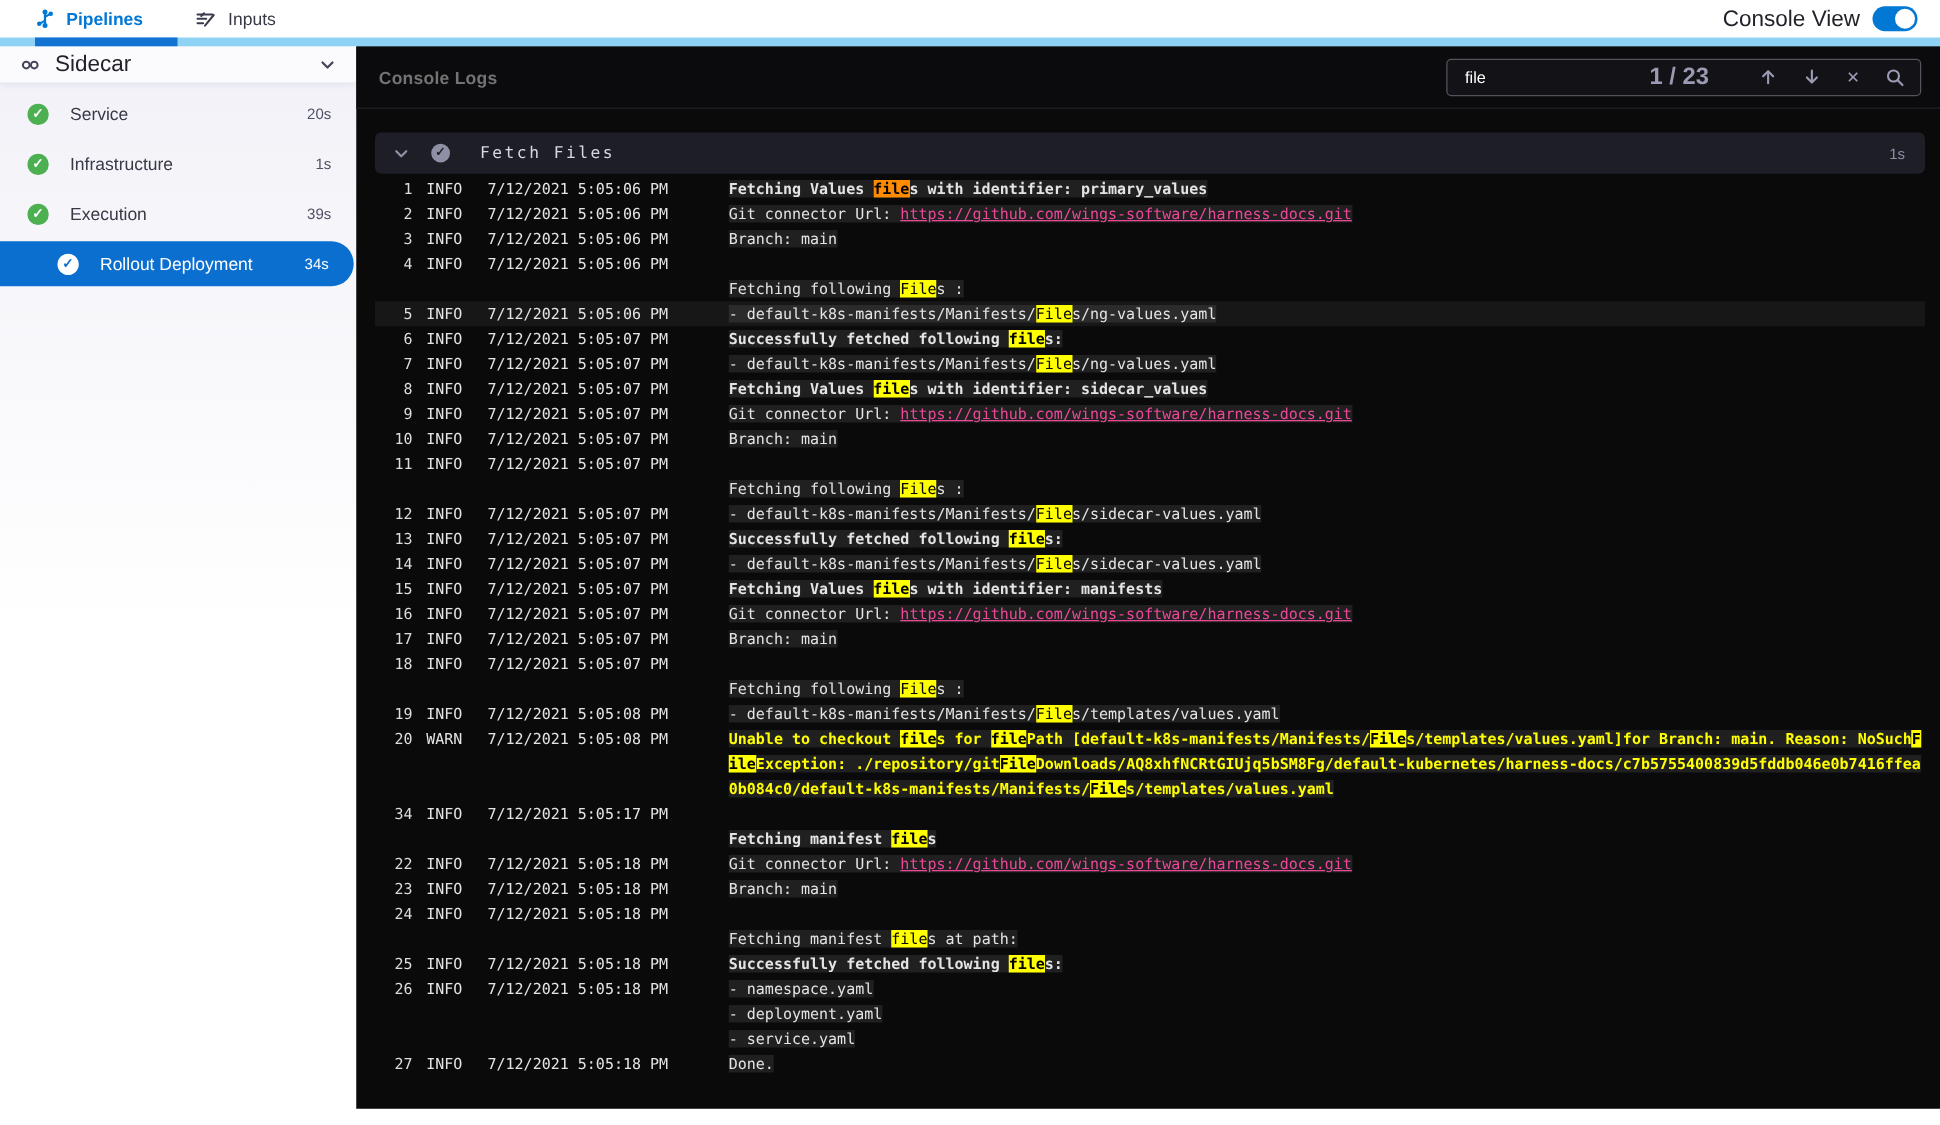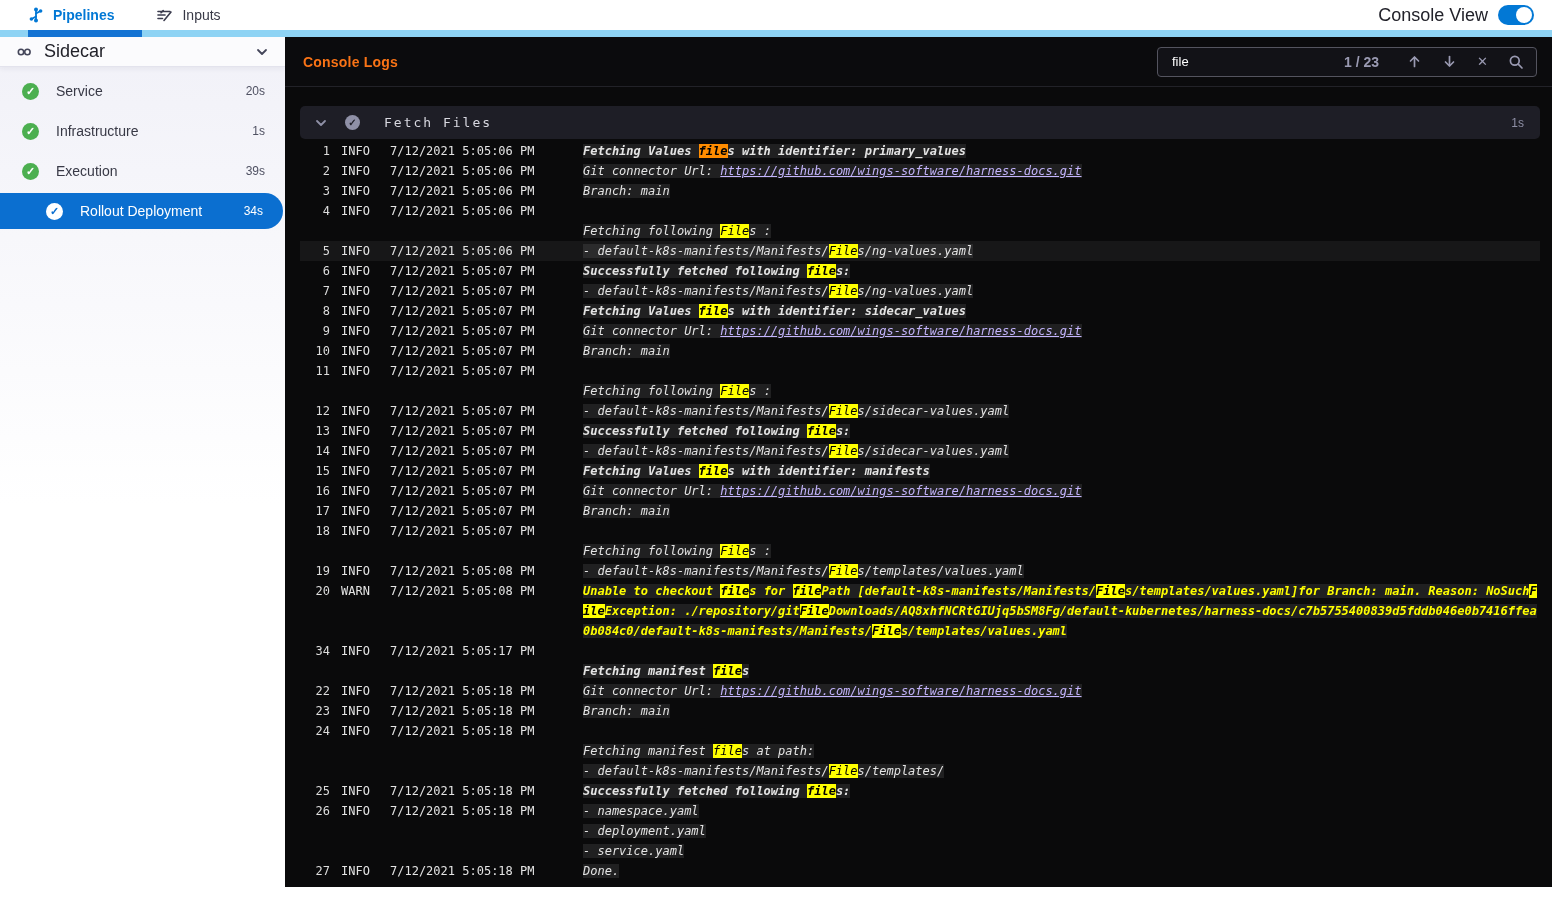--- a/index.html
+++ b/index.html
@@ -40,53 +40,53 @@
   .side-label { margin-left:17px; }
   .side-dur { margin-left:auto; font-size:12px; color:#4f5162; }
   .side-item.selected { background:#0b6fd0; border-radius:0 18px 18px 0; color:#fff; margin-right:2px; }
   .side-item.selected .check { background:#fff; color:#0b6fd0; }
   .side-item.selected .side-dur { color:#fff; }
   .side-item.indent { padding-left:46px; }
 
   
   .main { flex:1; background:#0a0a0b; color:#e6e6e6; overflow:hidden; }
   .console-header { height:50px; display:flex; align-items:center; padding:0 15px 0 18px; border-bottom:1px solid #222228; background:#0b0b0d; }
-  .console-title { font-weight:bold; font-size:14px; color:#f97316; letter-spacing:0.2px; }
+  .console-title { font-weight:bold; font-size:14px; color:#737373; letter-spacing:0.2px; }
   .searchbox { margin-left:auto; width:380px; height:30px; border:1px solid #54545f; border-radius:4px;
     background:#121217; display:flex; align-items:center; padding:0 12px; }
   .search-input { flex:1; min-width:0; background:transparent; border:none; outline:none; color:#ffffff;
     font-size:13px; font-family:"Liberation Sans", sans-serif; }
-  .search-count { color:#9a9ab2; font-size:14px; font-weight:bold; margin-right:8px; white-space:nowrap; }
+  .search-count { color:#9a9ab2; font-size:19px; font-weight:bold; margin-right:20px; white-space:nowrap; }
   .sicon { margin-left:20px; color:#9a9ab2; display:flex; align-items:center; cursor:pointer; }
   .sicon.close-x { font-size:13px; line-height:1; }
 
   
   .log-area { padding:19px 12px 0 15px; }
   .group-header { height:33px; background:#1e1e26; border-radius:5px; display:flex; align-items:center;
     padding:0 16px 0 14px; cursor:pointer; }
   .gh-check { width:15px; height:15px; border-radius:50%; background:#8f90a6; color:#1e1e26;
     font-size:10px; line-height:15px; text-align:center; font-weight:bold; margin-left:17px; }
   .gh-title { margin-left:24px; font-family:"DejaVu Sans Mono", monospace; font-size:13px;
     letter-spacing:2px; color:#d8d8e0; }
   .gh-dur { margin-left:auto; font-size:12px; color:#8e8fa5; }
 
   .log-lines { margin-top:2px; font-family:"DejaVu Sans Mono", monospace; font-size:12px;
     line-height:20px; color:#e4e4e4; }
   .entry { display:grid; grid-template-columns:30px 46px 193px 1fr; align-items:start; }
   .entry.row-hl { background:rgba(255,255,255,0.055); }
   .num { text-align:right; color:#dcdcdc; }
   .lvl { padding-left:11px; }
   .ts  { padding-left:14px; white-space:nowrap; }
-  .msg { padding-left:14px; word-break:break-all;font-style:italic; }
+  .msg { padding-left:14px; word-break:break-all; }
   .msg-line { min-height:20px; }
   .msg-bg { background:rgba(255,255,255,0.09); -webkit-box-decoration-break:clone; box-decoration-break:clone; }
 
   .seg { white-space:pre-wrap; }
   .seg-b { font-weight:bold; }
-  .seg-l { text-decoration:underline; color:#c4b5fd; cursor:pointer; }
+  .seg-l { text-decoration:underline; color:#ec4899; cursor:pointer; }
   .seg-w { color:#ffff00; font-weight:bold; }
   .seg-h { background:#ffff00; color:#000000; }
   .seg-o { background:#ff8c00; color:#000000; font-weight:bold; }
 
   svg { display:block; }
 </style>
 </head>
 <body>
 
 <div class="topbar">
@@ -408,21 +408,20 @@
               <div class="msg-line"><span class="msg-bg"><span class="seg ">Branch: main</span></span></div>
             </div>
           </div>
           <div class="entry">
             <span class="num">24</span>
             <span class="lvl">INFO</span>
             <span class="ts">7/12/2021 5:05:18 PM</span>
             <div class="msg">
               <div class="msg-line"></div>
               <div class="msg-line"><span class="msg-bg"><span class="seg ">Fetching manifest </span><span class="seg seg-h">file</span><span class="seg ">s at path:</span></span></div>
-              <div class="msg-line"><span class="msg-bg"><span class="seg ">- default-k8s-manifests/Manifests/</span><span class="seg seg-h">File</span><span class="seg ">s/templates/</span></span></div>
             </div>
           </div>
           <div class="entry">
             <span class="num">25</span>
             <span class="lvl">INFO</span>
             <span class="ts">7/12/2021 5:05:18 PM</span>
             <div class="msg">
               <div class="msg-line"><span class="msg-bg"><span class="seg seg-b">Successfully fetched following </span><span class="seg seg-h seg-b">file</span><span class="seg seg-b">s:</span></span></div>
             </div>
           </div>

